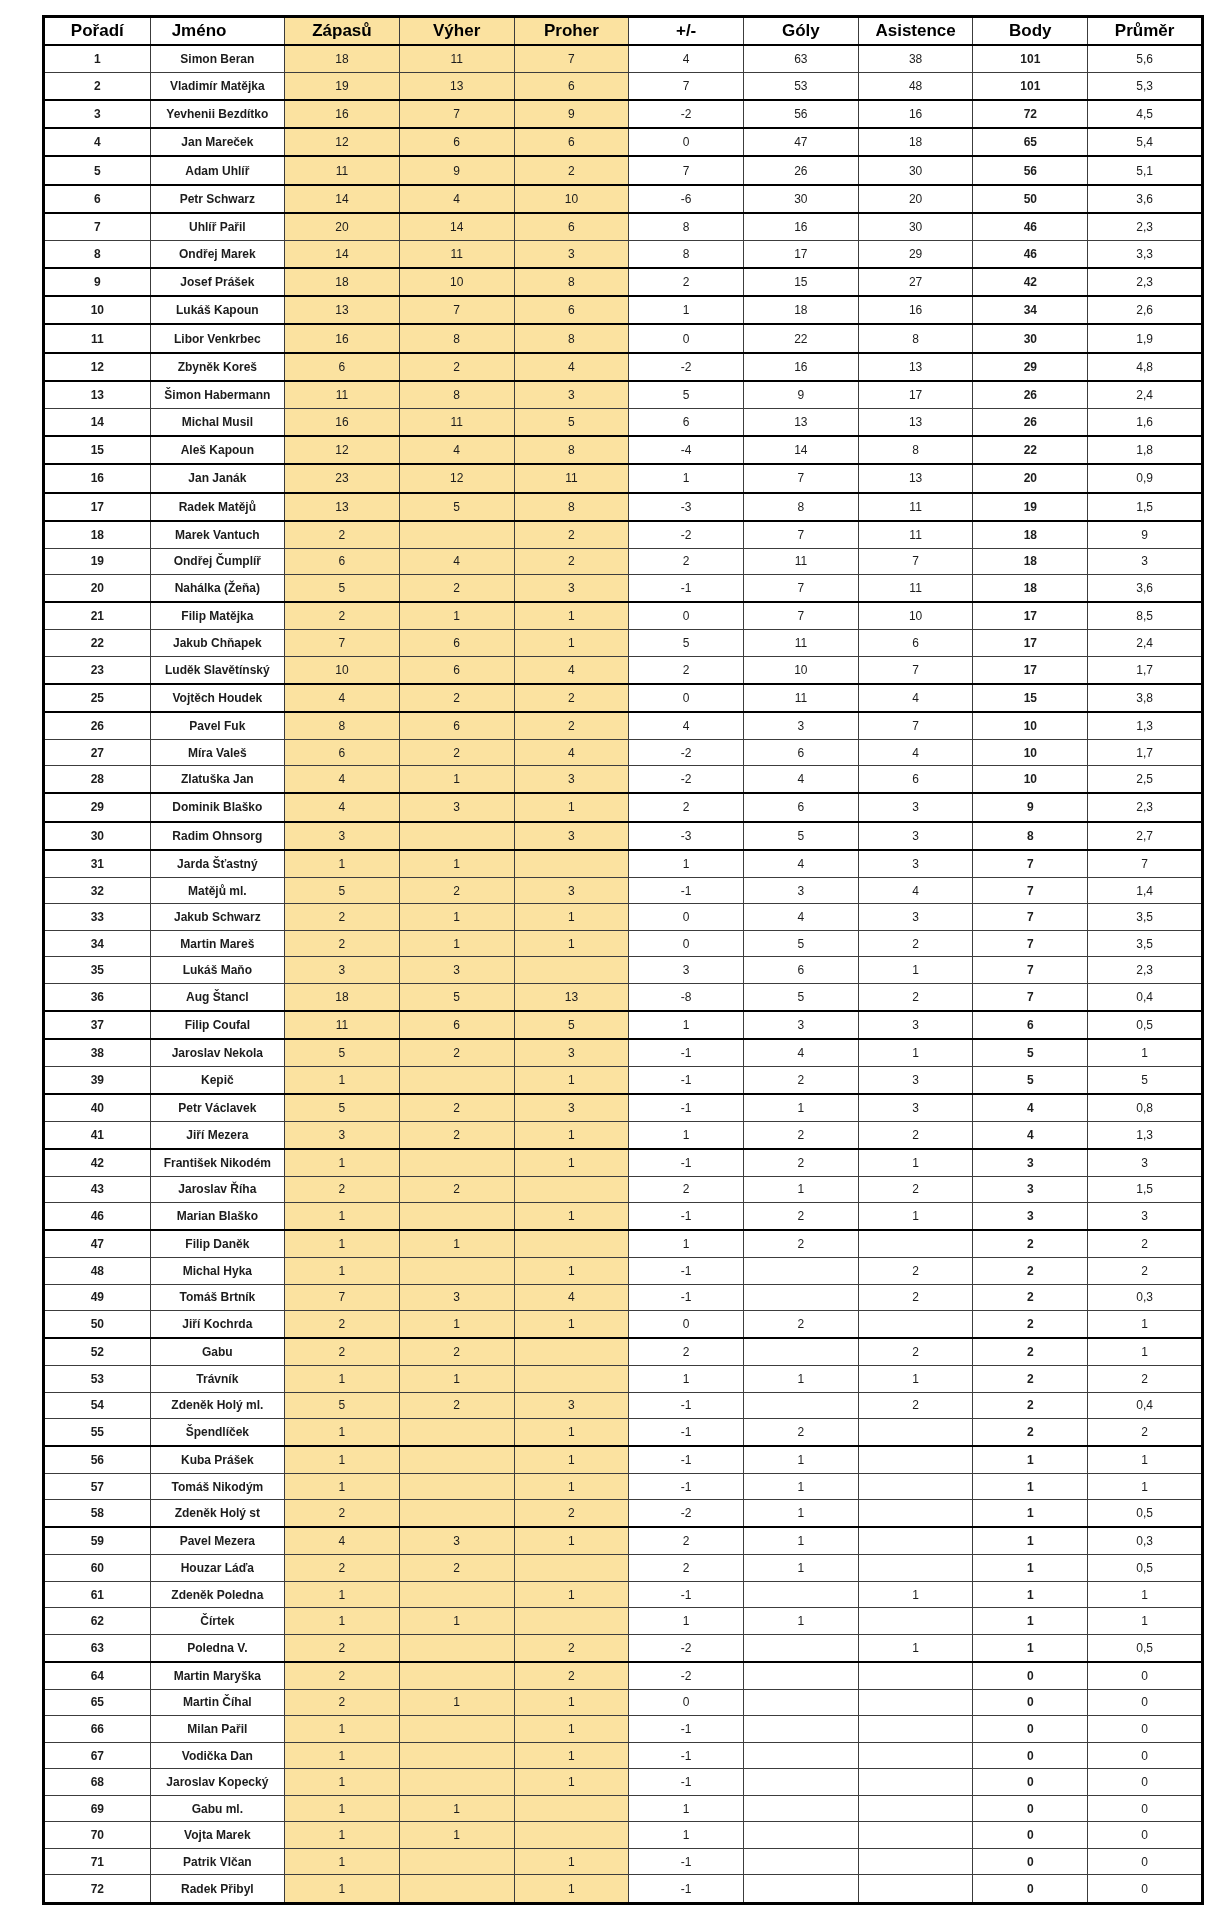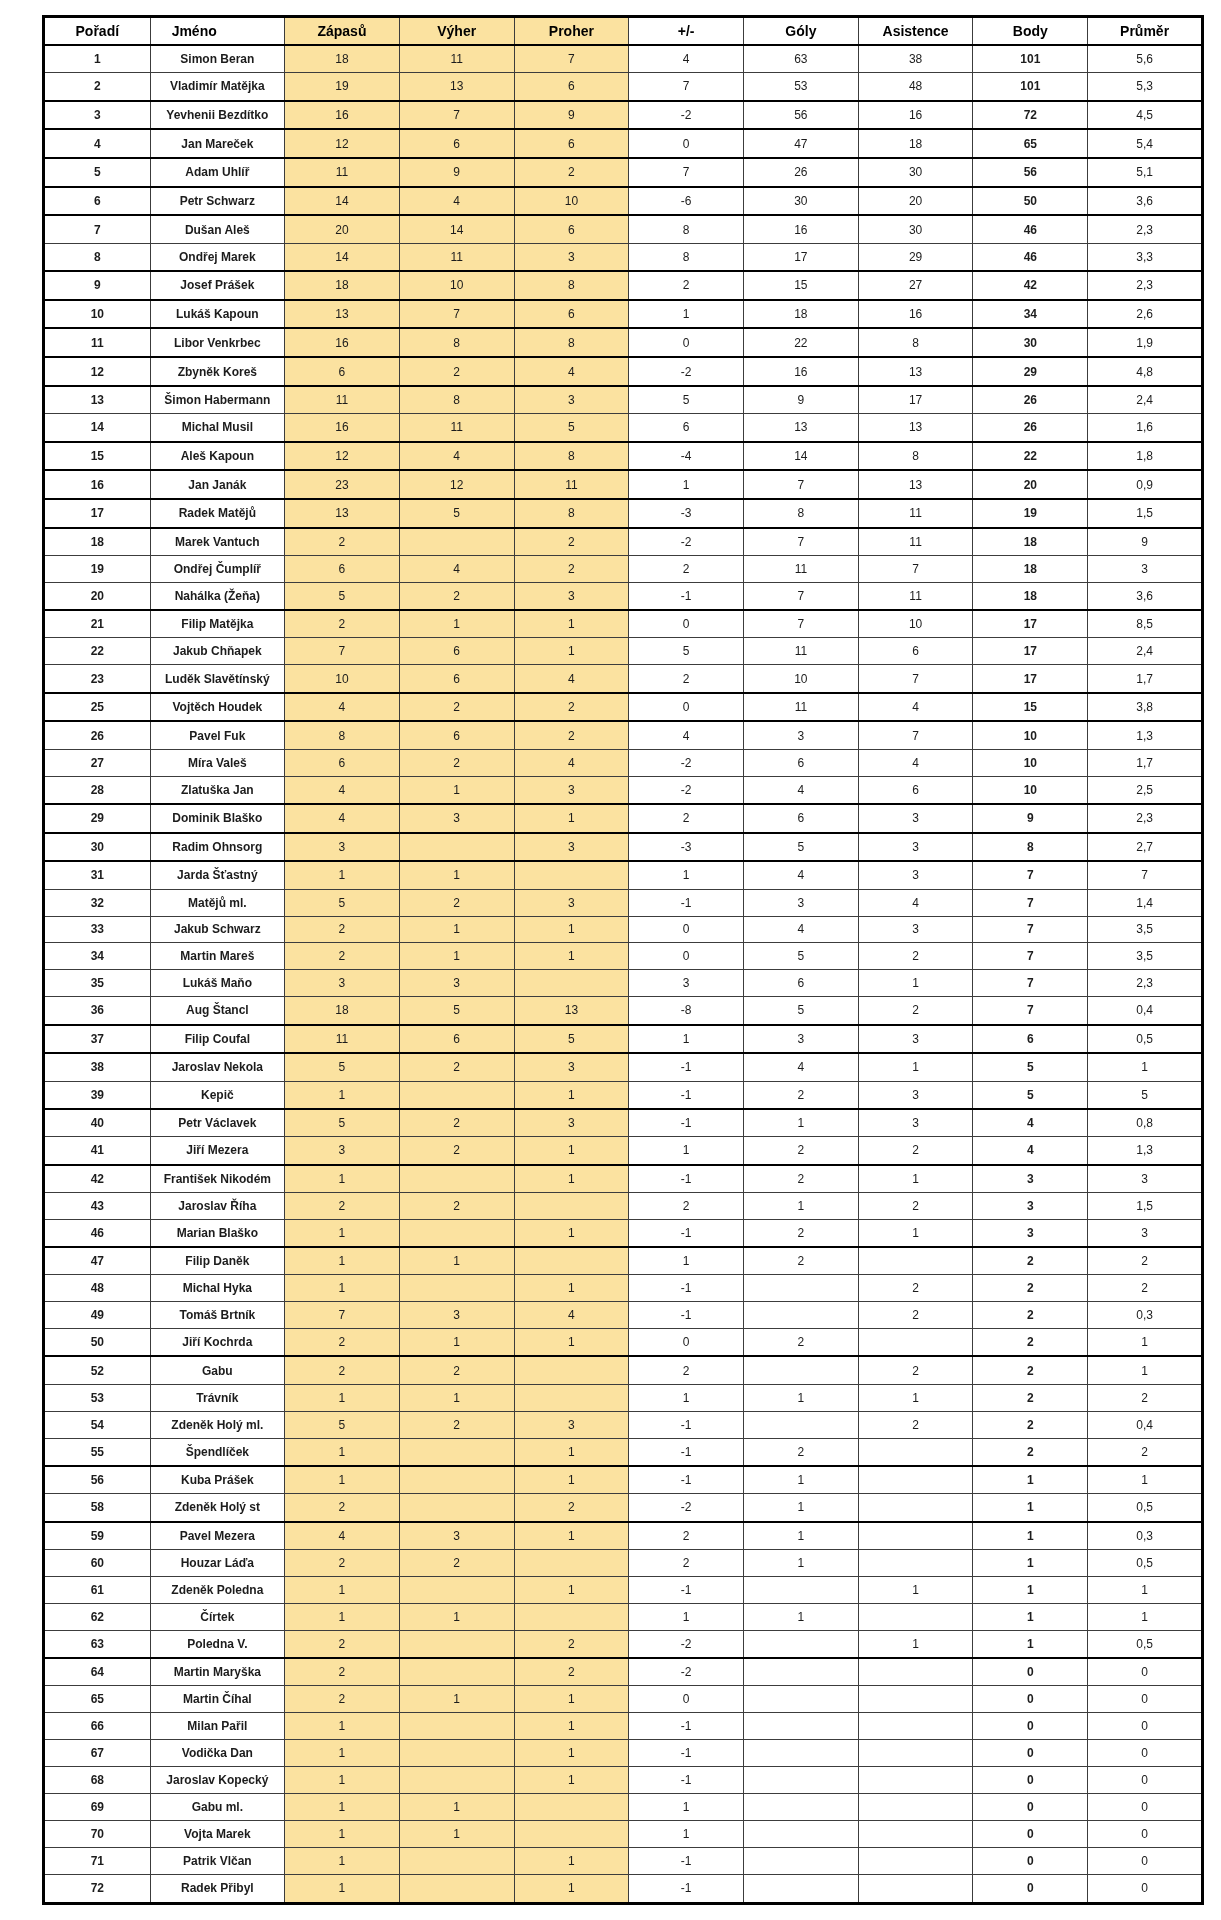--- a/index.html
+++ b/index.html
@@ -33,21 +33,21 @@
     font-size: 12px;
     color: #1c1c1c;
     text-align: center;
     white-space: nowrap;
     overflow: hidden;
     vertical-align: middle;
   }
   table.stats thead th {
     font-weight: bold;
     color: #000000;
-    font-size: 14px;
+    font-size: 17px;
     border-bottom: 2.5px solid #000000;
     height: 26px;
   }
   table.stats thead th.a-left { text-align: left; padding-left: 21px; }
   td.hl, th.hl { background: var(--hl, #fbe2a0); }
   td.c-rank { font-weight: bold; color: #000000; }
   td.c-name { font-weight: bold; color: #000000; text-align: left; padding-left: 5px; }
   td.c-body { font-weight: bold; color: #000000; }
   tr.group-end td { border-bottom: 2.5px solid #000000; }
 </style>
@@ -150,21 +150,21 @@
           <td class="hl">4</td>
           <td class="hl">10</td>
           <td>-6</td>
           <td>30</td>
           <td>20</td>
           <td class="c-body">50</td>
           <td>3,6</td>
         </tr>
         <tr>
           <td class="c-rank">7</td>
-          <td class="c-name">Dušan Aleš</td>
+          <td class="c-name">Uhlíř Pařil</td>
           <td class="hl">20</td>
           <td class="hl">14</td>
           <td class="hl">6</td>
           <td>8</td>
           <td>16</td>
           <td>30</td>
           <td class="c-body">46</td>
           <td>2,3</td>
         </tr>
         <tr class="group-end">
@@ -700,20 +700,32 @@
           <td class="c-name">Kuba Prášek</td>
           <td class="hl">1</td>
           <td class="hl"></td>
           <td class="hl">1</td>
           <td>-1</td>
           <td>1</td>
           <td></td>
           <td class="c-body">1</td>
           <td>1</td>
         </tr>
+        <tr>
+          <td class="c-rank">57</td>
+          <td class="c-name">Tomáš Nikodým</td>
+          <td class="hl">1</td>
+          <td class="hl"></td>
+          <td class="hl">1</td>
+          <td>-1</td>
+          <td>1</td>
+          <td></td>
+          <td class="c-body">1</td>
+          <td>1</td>
+        </tr>
         <tr class="group-end">
           <td class="c-rank">58</td>
           <td class="c-name">Zdeněk Holý st</td>
           <td class="hl">2</td>
           <td class="hl"></td>
           <td class="hl">2</td>
           <td>-2</td>
           <td>1</td>
           <td></td>
           <td class="c-body">1</td>

